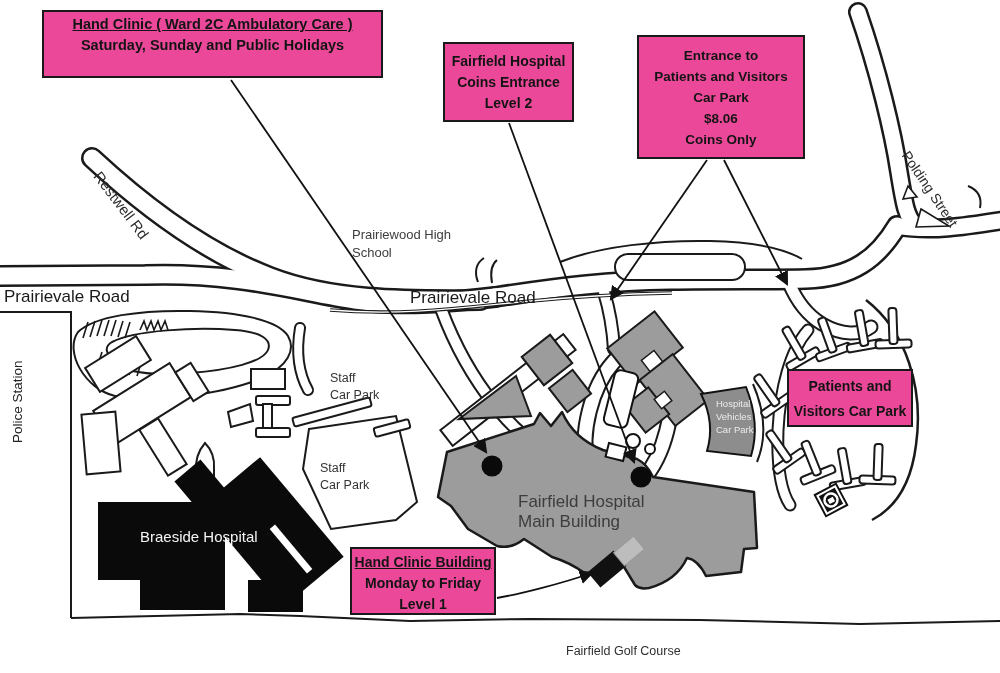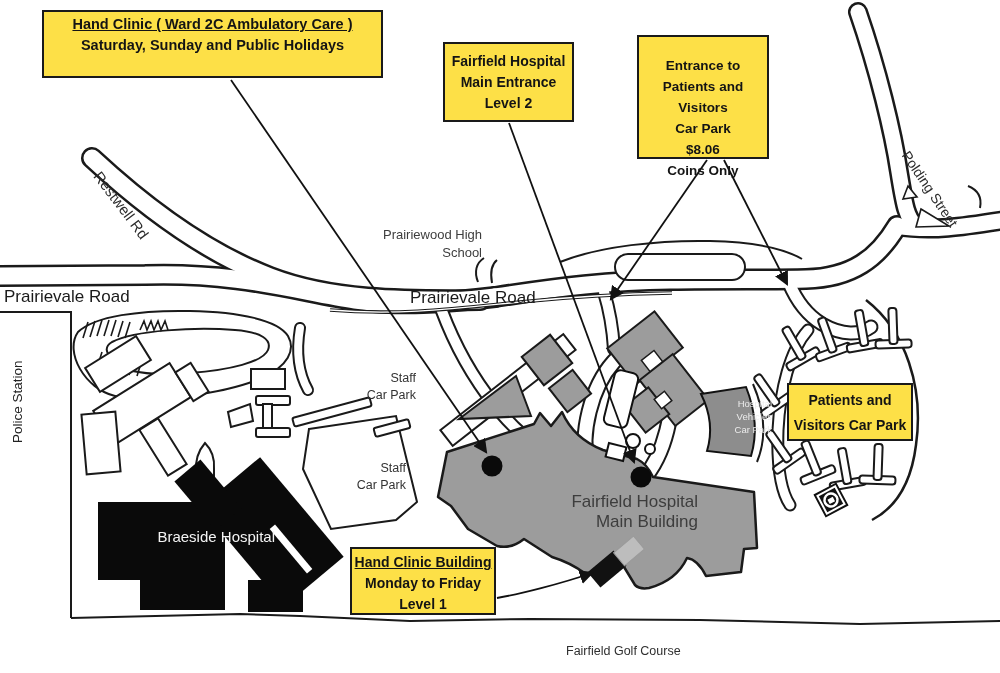--- a/index.html
+++ b/index.html
@@ -1,24 +1,24 @@
 <!DOCTYPE html>
 <html><head>
 <meta charset="utf-8">
 <style>
   html,body{margin:0;padding:0;background:#ffffff;}
   #map{position:relative;width:1000px;height:673px;background:#ffffff;overflow:hidden;
        font-family:"Liberation Sans", sans-serif;color:#1a1a1a;}
   #art{position:absolute;left:0;top:0;width:1000px;height:673px;}
-  .box{position:absolute;background:#fde047;border:2px solid #1a1a1a;text-align:center;
+  .box{position:absolute;background:#ec4899;border:2px solid #1a1a1a;text-align:center;
        font-weight:700;color:#141414;box-sizing:border-box;}
   .box .ln{display:block;}
   .u{text-decoration:underline;}
   .lbl{position:absolute;white-space:nowrap;color:#1a1a1a;}
-  .lbl.center{text-align:right;white-space:normal;}
+  .lbl.center{text-align:left;white-space:normal;}
   .gray{color:#3d3d3d;}
   .soft{color:#333333;margin-top:10px;}
   .white{color:#f4f4f4;}
   .rot{transform-origin:0 0;}
 </style>
 </head>
 <body>
 
 <div id="map">
 
@@ -174,33 +174,33 @@
     </g>
   </svg>
 
   <div class="box" style="left:42px;top:10px;width:341px;height:68px;font-size:14.5px;line-height:21px;padding-top:2px;">
     <span class="ln u">Hand Clinic ( Ward 2C Ambulatory Care )</span>
     <span class="ln">Saturday, Sunday and Public Holidays</span>
   </div>
 
   <div class="box" style="left:443px;top:42px;width:131px;height:80px;font-size:14px;line-height:21px;padding-top:7px;">
     <span class="ln">Fairfield Hospital</span>
-    <span class="ln">Main Entrance</span>
+    <span class="ln">Coins Entrance</span>
     <span class="ln">Level 2</span>
   </div>
 
-  <div class="box" style="left:637px;top:35px;width:132px;height:124px;font-size:13.5px;line-height:21px;padding-top:18px;">
+  <div class="box" style="left:637px;top:35px;width:168px;height:124px;font-size:13.5px;line-height:21px;padding-top:8px;">
     <span class="ln">Entrance to</span>
     <span class="ln">Patients and Visitors</span>
     <span class="ln">Car Park</span>
     <span class="ln">$8.06</span>
     <span class="ln">Coins Only</span>
   </div>
 
-  <div class="box" style="left:787px;top:383px;width:126px;height:58px;font-size:14px;line-height:25px;padding-top:3px;">
+  <div class="box" style="left:787px;top:369px;width:126px;height:58px;font-size:14px;line-height:25px;padding-top:3px;">
     <span class="ln">Patients and</span>
     <span class="ln">Visitors Car Park</span>
   </div>
 
   <div class="box" style="left:350px;top:547px;width:146px;height:68px;font-size:14px;line-height:21px;padding-top:3px;">
     <span class="ln u">Hand Clinic Building</span>
     <span class="ln">Monday to Friday</span>
     <span class="ln">Level 1</span>
   </div>
 

